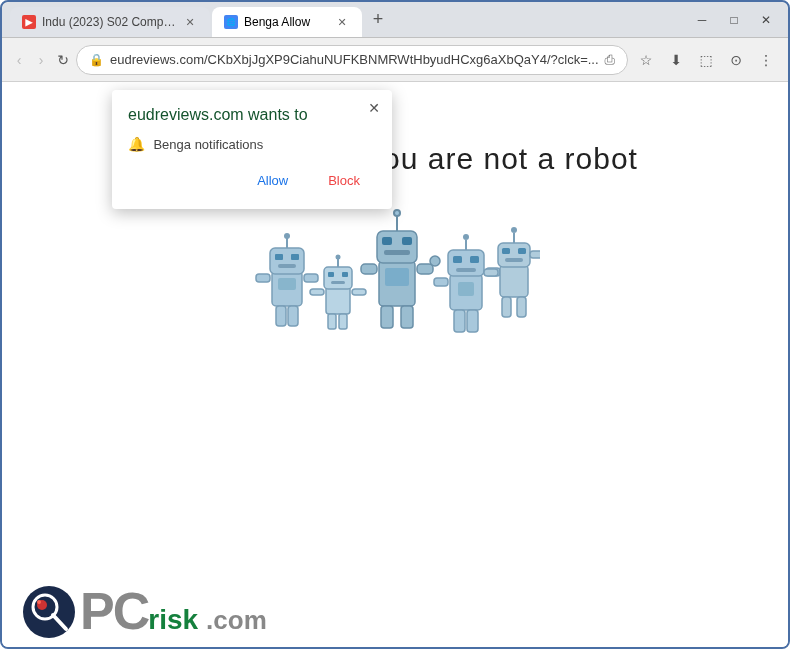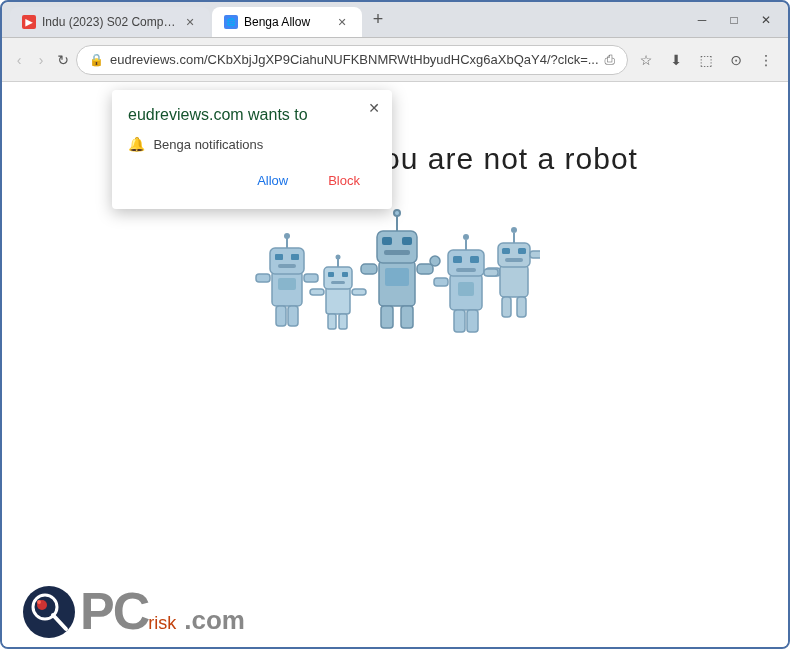--- a/index.html
+++ b/index.html
@@ -339,23 +339,23 @@
     .pc-letters {
       font-size: 52px;
       font-weight: 900;
       color: #888;
       font-family: Arial Black, Arial, sans-serif;
       line-height: 1;
       letter-spacing: -2px;
     }
 
     .risk-letters {
-      font-size: 18px;
-      font-weight: 400;
-      color: #c2410c;
+      font-size: 28px;
+      font-weight: 700;
+      color: #15803d;
       font-family: Arial, sans-serif;
       line-height: 1;
     }
 
     .dot-com {
       font-size: 26px;
       font-weight: 700;
       color: #888;
       font-family: Arial, sans-serif;
       line-height: 1;

